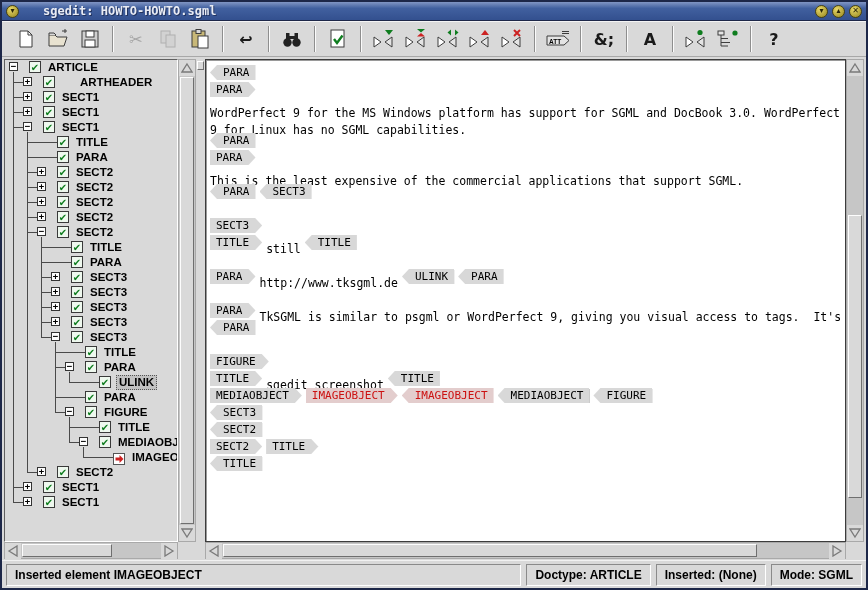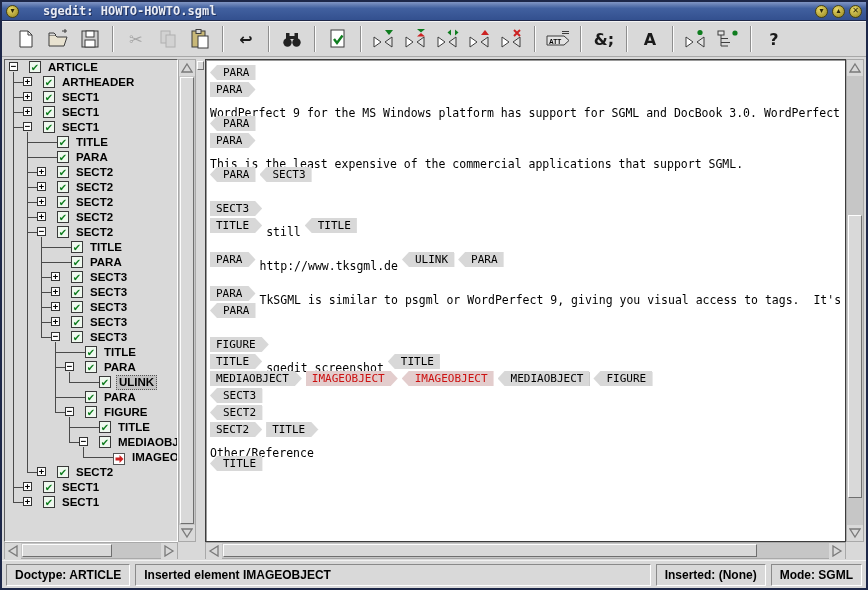--- a/index.html
+++ b/index.html
@@ -292,21 +292,21 @@
             </div>
             <div class="tlabel" style="left: 41px;">ARTICLE</div>
           </div>
           <div class="trow">
             <div class="tline" style="left: 8px; top: 0px; width: 1px; height: 15px;"></div>
             <div class="tline" style="left: 8px; top: 7px; width: 10px; height: 1px;"></div>
             <div class="texp" style="left: 18px;">+</div>
             <div class="ticon" style="left: 38px;">
               <div class="check">✔</div>
             </div>
-            <div class="tlabel" style="left: 55px;">ARTHEADER</div>
+            <div class="tlabel" style="left: 73px;">ARTHEADER</div>
           </div>
           <div class="trow">
             <div class="tline" style="left: 8px; top: 0px; width: 1px; height: 15px;"></div>
             <div class="tline" style="left: 8px; top: 7px; width: 10px; height: 1px;"></div>
             <div class="texp" style="left: 18px;">+</div>
             <div class="ticon" style="left: 38px;">
               <div class="check">✔</div>
             </div>
             <div class="tlabel" style="left: 55px;">SECT1</div>
           </div>
@@ -626,40 +626,40 @@
 
     <div class="sash">
         <div class="sash-handle"></div>
       </div>
 
     <div class="editor-pane">
       <div class="editor-canvas" id="editor">
           <div class="eline"><span class="tag close">PARA</span></div>
           <div class="eline"><span class="tag open">PARA</span></div>
           <div class="eline"><span class="etext">WordPerfect 9 for the MS Windows platform has support for SGML and DocBook 3.0. WordPerfect</span></div>
+          <div class="eline"><span class="etext">9 for Linux has no SGML capabilities.</span></div>
           <div class="eline"><span class="tag close">PARA</span></div>
           <div class="eline"><span class="tag open">PARA</span></div>
           <div class="eline"><span class="etext">This is the least expensive of the commercial applications that support SGML.</span></div>
           <div class="eline"><span class="tag close">PARA</span><span class="tag close">SECT3</span></div>
           <div class="eline"></div>
           <div class="eline"><span class="tag open">SECT3</span></div>
           <div class="eline"><span class="tag open">TITLE</span><span class="etext">still</span><span class="tag close">TITLE</span></div>
           <div class="eline"></div>
           <div class="eline"><span class="tag open">PARA</span><span class="etext">http://www.tksgml.de</span><span class="tag close">ULINK</span><span class="tag close">PARA</span></div>
           <div class="eline"></div>
           <div class="eline"><span class="tag open">PARA</span><span class="etext">TkSGML is similar to psgml or WordPerfect 9, giving you visual access to tags.  It's</span></div>
           <div class="eline"><span class="tag close">PARA</span></div>
           <div class="eline"></div>
           <div class="eline"><span class="tag open">FIGURE</span></div>
           <div class="eline"><span class="tag open">TITLE</span><span class="etext">sgedit screenshot</span><span class="tag close">TITLE</span></div>
           <div class="eline"><span class="tag open">MEDIAOBJECT</span><span class="tag open invalid">IMAGEOBJECT</span><span class="tag close invalid">IMAGEOBJECT</span><span class="tag close">MEDIAOBJECT</span><span class="tag close">FIGURE</span></div>
           <div class="eline"><span class="tag close">SECT3</span></div>
           <div class="eline"><span class="tag close">SECT2</span></div>
           <div class="eline"><span class="tag open">SECT2</span><span class="tag open">TITLE</span></div>
-          <div class="eline"><span class="etext">Other/Reference</span></div>
           <div class="eline"><span class="tag close">TITLE</span></div>
         </div>
       <div class="vscroll">
         <div class="sb-btn">
             <svg width="12" height="12">
               <polygon points="6,2 11,10 1,10" fill="#d9d9d9" stroke="#7a7a7a" stroke-width="1.3"></polygon>
             </svg>
           </div>
         <div class="sb-trough">
             <div class="sb-thumb" style="top:31%;height:63%;"></div>
@@ -684,19 +684,19 @@
               <polygon points="10,6 2,1 2,11" fill="#d9d9d9" stroke="#7a7a7a" stroke-width="1.3"></polygon>
             </svg>
           </div>
       </div>
       <div class="corner"></div>
     </div>
 
   </div>
 
   <div class="statusbar">
+    <div class="status-box status-msg">Inserted element IMAGEOBJECT</div>
     <div class="status-box">Doctype: ARTICLE</div>
-    <div class="status-box status-msg">Inserted element IMAGEOBJECT</div>
     <div class="status-box">Inserted: (None)</div>
     <div class="status-box">Mode: SGML</div>
   </div>
 
 </div>
 
 </body></html>

